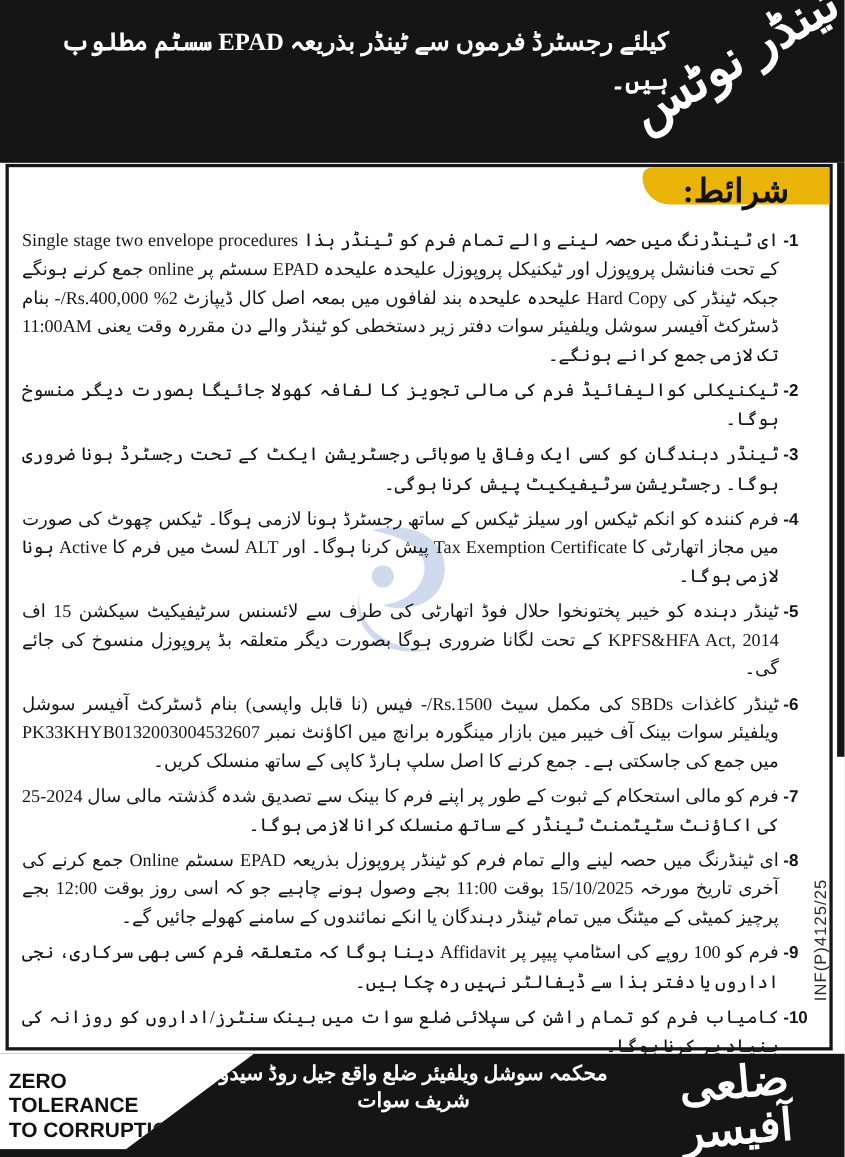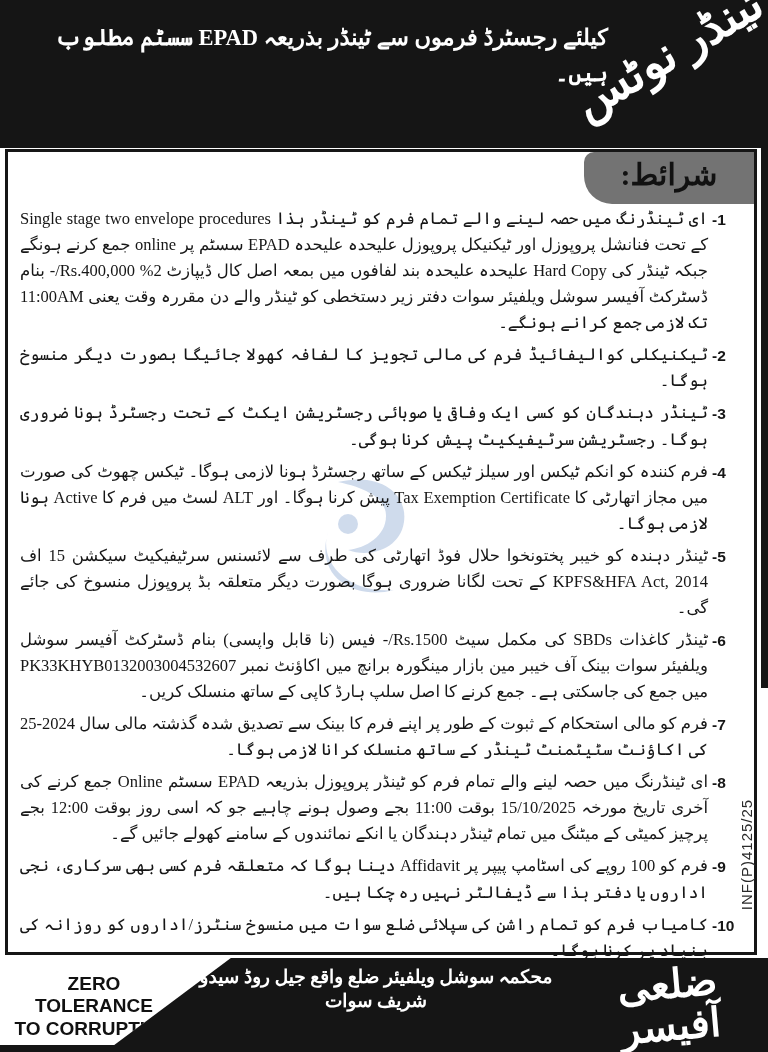--- a/index.html
+++ b/index.html
@@ -11,21 +11,21 @@
   .big-title{position:absolute;right:-8px;top:30px;width:215px;text-align:center;
              color:#ffffff;font-weight:bold;font-size:47px;line-height:1;
              transform:rotate(-31deg);white-space:nowrap;}
   .header-text{position:absolute;left:8px;right:160px;top:20px;color:#ffffff;
                text-align:right;font-size:22.5px;line-height:1.62;font-weight:bold;}
 
   
   .right-strip{position:absolute;right:0;top:148px;width:7px;height:540px;background:#151515;}
   .box{position:absolute;left:5px;top:149px;width:752px;height:806px;
        border:3px solid #161616;background:#ffffff;box-sizing:border-box;}
-  .cond-heading{position:absolute;top:0;right:0;width:170px;height:52px;background:#737373;
+  .cond-heading{position:absolute;top:0;right:0;width:170px;height:34px;background:#eab308;
                 border-radius:10px 0 0 28px;text-align:center;font-size:30px;font-weight:bold;
                 line-height:46px;color:#111111;}
   .watermark{position:absolute;left:300px;top:320px;width:110px;height:130px;opacity:0.55;}
   .items{margin:54px 12px 0 12px;padding:0;list-style:none;text-align:justify;
          font-size:16.5px;line-height:1.58;position:relative;}
   .item{display:flex;margin-bottom:6px;}
   .num{font-family:"Liberation Sans", sans-serif;font-weight:bold;min-width:30px;
        direction:ltr;text-align:left;flex:0 0 auto;padding-top:2px;font-size:15.5px;}
   .txt{flex:1 1 auto;padding-right:4px;}
 
@@ -38,21 +38,21 @@
   .footer-band{position:absolute;left:0;top:958px;width:768px;height:94px;background:#151515;}
   .officer{position:absolute;right:4px;top:6px;width:190px;text-align:center;color:#ffffff;
            font-size:40px;font-weight:bold;transform:rotate(-5deg);line-height:1.05;}
   .footer-mid{position:absolute;right:196px;top:7px;width:392px;color:#ffffff;text-align:center;}
   .addr{font-size:18.5px;font-weight:bold;line-height:1.3;}
   .phone-line{margin-top:6px;font-size:17px;font-weight:bold;}
   .phones{font-family:"Liberation Sans", sans-serif;font-size:23px;font-weight:bold;
           letter-spacing:0.5px;padding-left:4px;}
   .wedge{position:absolute;left:0;top:0;width:238px;height:87px;background:#ffffff;}
   .wedge{clip-path:polygon(0 0, 97% 0, 48% 100%, 0 100%);}
-  .zt{margin:15px 0 0 8px;width:172px;text-align:center;color:#111111;font-weight:bold;
+  .zt{margin:15px 0 0 8px;width:172px;color:#111111;font-weight:bold;
       font-family:"Liberation Sans", sans-serif;font-size:19px;line-height:1.18;}
 </style>
 </head>
 <body>
 
 <div class="page">
 
   <div class="header">
     <div class="big-title" dir="rtl">ٹینڈر نوٹس</div>
     <div class="header-text" dir="rtl">
@@ -103,21 +103,21 @@
       <li class="item">
         <span class="num">-8</span>
         <span class="txt">ای ٹینڈرنگ میں حصہ لینے والے تمام فرم کو ٹینڈر پروپوزل بذریعہ EPAD سسٹم Online جمع کرنے کی آخری تاریخ مورخہ 15/10/2025 بوقت 11:00 بجے وصول ہونے چاہیے جو کہ اسی روز بوقت 12:00 بجے پرچیز کمیٹی کے میٹنگ میں تمام ٹینڈر دہندگان یا انکے نمائندوں کے سامنے کھولے جائیں گے۔</span>
       </li>
       <li class="item">
         <span class="num">-9</span>
         <span class="txt">فرم کو 100 روپے کی اسٹامپ پیپر پر Affidavit دینا ہوگا کہ متعلقہ فرم کسی بھی سرکاری، نجی اداروں یا دفتر ہذا سے ڈیفالٹر نہیں رہ چکا ہیں۔</span>
       </li>
       <li class="item">
         <span class="num">-10</span>
-        <span class="txt">کامیاب فرم کو تمام راشن کی سپلائی ضلع سوات میں منسوخ سنٹرز/اداروں کو روزانہ کی بنیاد پر کرنا ہوگا۔</span>
+        <span class="txt">کامیاب فرم کو تمام راشن کی سپلائی ضلع سوات میں بینک سنٹرز/اداروں کو روزانہ کی بنیاد پر کرنا ہوگا۔</span>
       </li>
       <li class="item">
         <span class="num">-11</span>
         <span class="txt">تمام ٹیکسز حکومت کی مروجہ پالیسی/قوانین کے مطابق منہا کئے جائیں گے۔</span>
       </li>
       <li class="item">
         <span class="num">-12</span>
         <span class="txt">زیر دستخطی کو KPPRA Rules 2014 کے تحت معقول وجوہات کی بنا پر ایک یا تمام ٹینڈرز کو منسوخ کر سکے گا۔ جس کی تفصیلات سے متعلقہ فرم کو تحریری درخواست پر آگاہ کیا جائے گا۔</span>
       </li>
     </ol>

